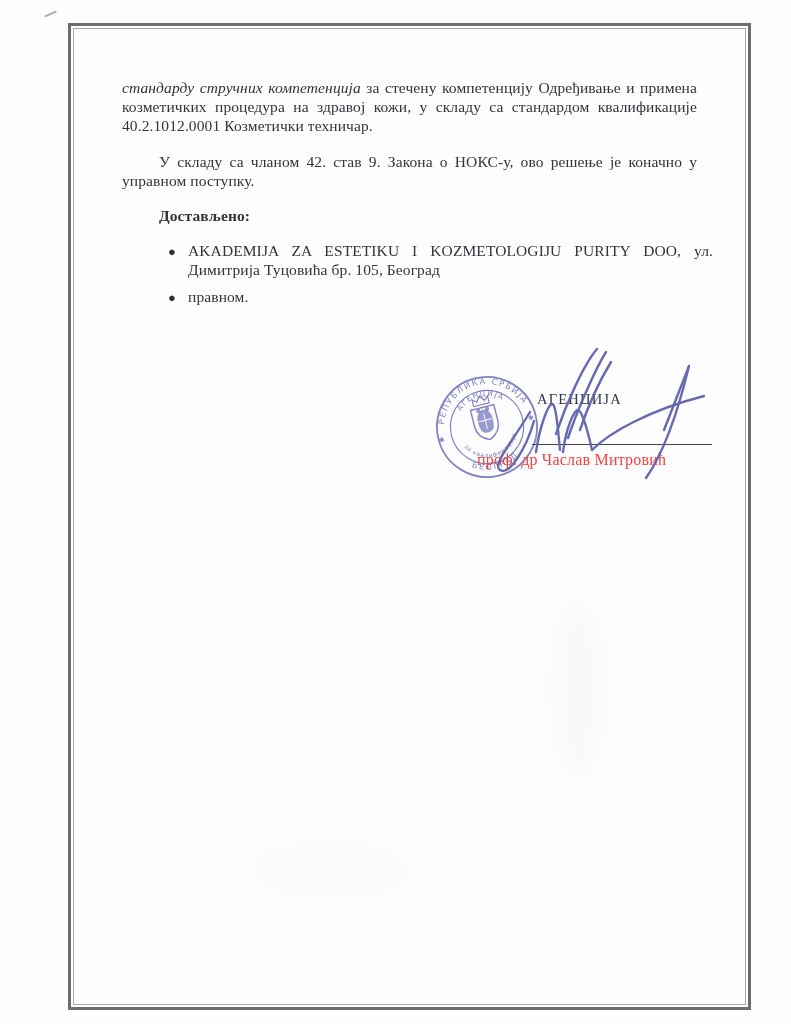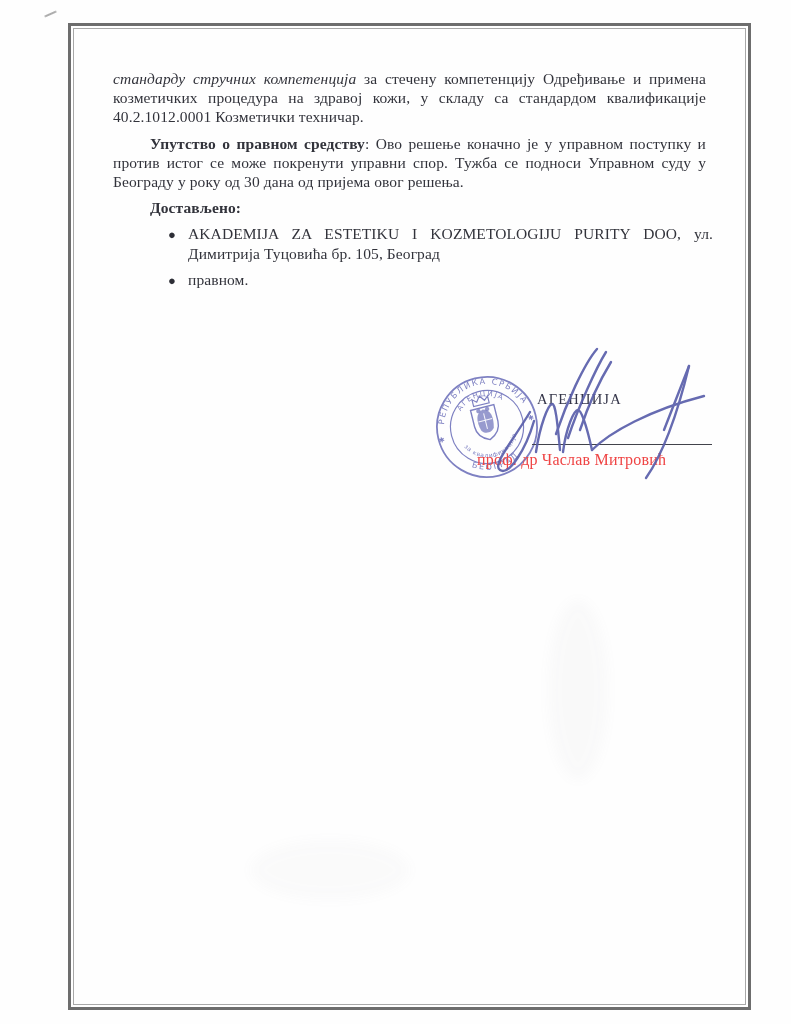--- a/index.html
+++ b/index.html
@@ -19,21 +19,21 @@
   }
   .scan-smudge{position:absolute;background:#8e8e96;filter:blur(6px);border-radius:50%;}
   .smudge-a{left:548px;top:600px;width:60px;height:180px;opacity:.04;}
   .smudge-b{left:250px;top:840px;width:160px;height:60px;opacity:.03;}
 
   .doc-body{
     position:absolute;left:106px;top:62px;width:607px;
     font-size:15.5px;line-height:19.2px;text-align:justify;
     letter-spacing:.1px;
   }
-  .doc-body p{margin:7px;}
+  .doc-body p{margin:16px;}
   .indent{text-indent:37px;}
   .p2{margin-top:12px;}
   .p3{margin-top:3px;}
   .p4{margin-top:0;}
   .lead-italic{font-style:italic;}
   .lead-bold{font-weight:bold;}
   .delivery-label{margin-top:14px;font-weight:bold;}
   .delivery-list{list-style:none;margin:7px 0 0 0;padding:0;}
   .delivery-list li{
     position:relative;padding-left:82px;margin:0 0 7px 0;text-align:justify;
@@ -65,22 +65,22 @@
 
   <div class="scan-artifact"></div>
   <div class="page-frame"></div>
   <div class="scan-smudge smudge-a"></div>
   <div class="scan-smudge smudge-b"></div>
 
   <div class="doc-body">
     <p class="p1"><span class="lead-italic">стандарду стручних компетенција</span><span> за стечену компетенцију Одређивање и примена козметичких процедура на здравој кожи, у складу са стандардом квалификације 40.2.1012.0001 Козметички техничар.</span></p>
 
 
+    <p class="p3 indent">У складу са чланом 42. став 9. Закона о НОКС-у, ово решење је коначно у управном поступку.</p>
 
-    <p class="p4 indent"><span class="lead-bold">Упутство о правном средству</span><span>: Ово решење коначно је у управном поступку и против истог се може покренути управни спор. Тужба се подноси Управном суду у Београду у року од 30 дана од пријема овог решења.</span></p>
 
     <p class="delivery-label indent">Достављено:</p>
 
     <ul class="delivery-list">
       <li>
         <span class="bullet">●</span><span>AKADEMIJA ZA ESTETIKU I KOZMETOLOGIJU PURITY DOO, ул. Димитрија Туцовића бр. 105, Београд</span>
       </li>
       <li>
         <span class="bullet">●</span><span>правном.</span>
       </li>

